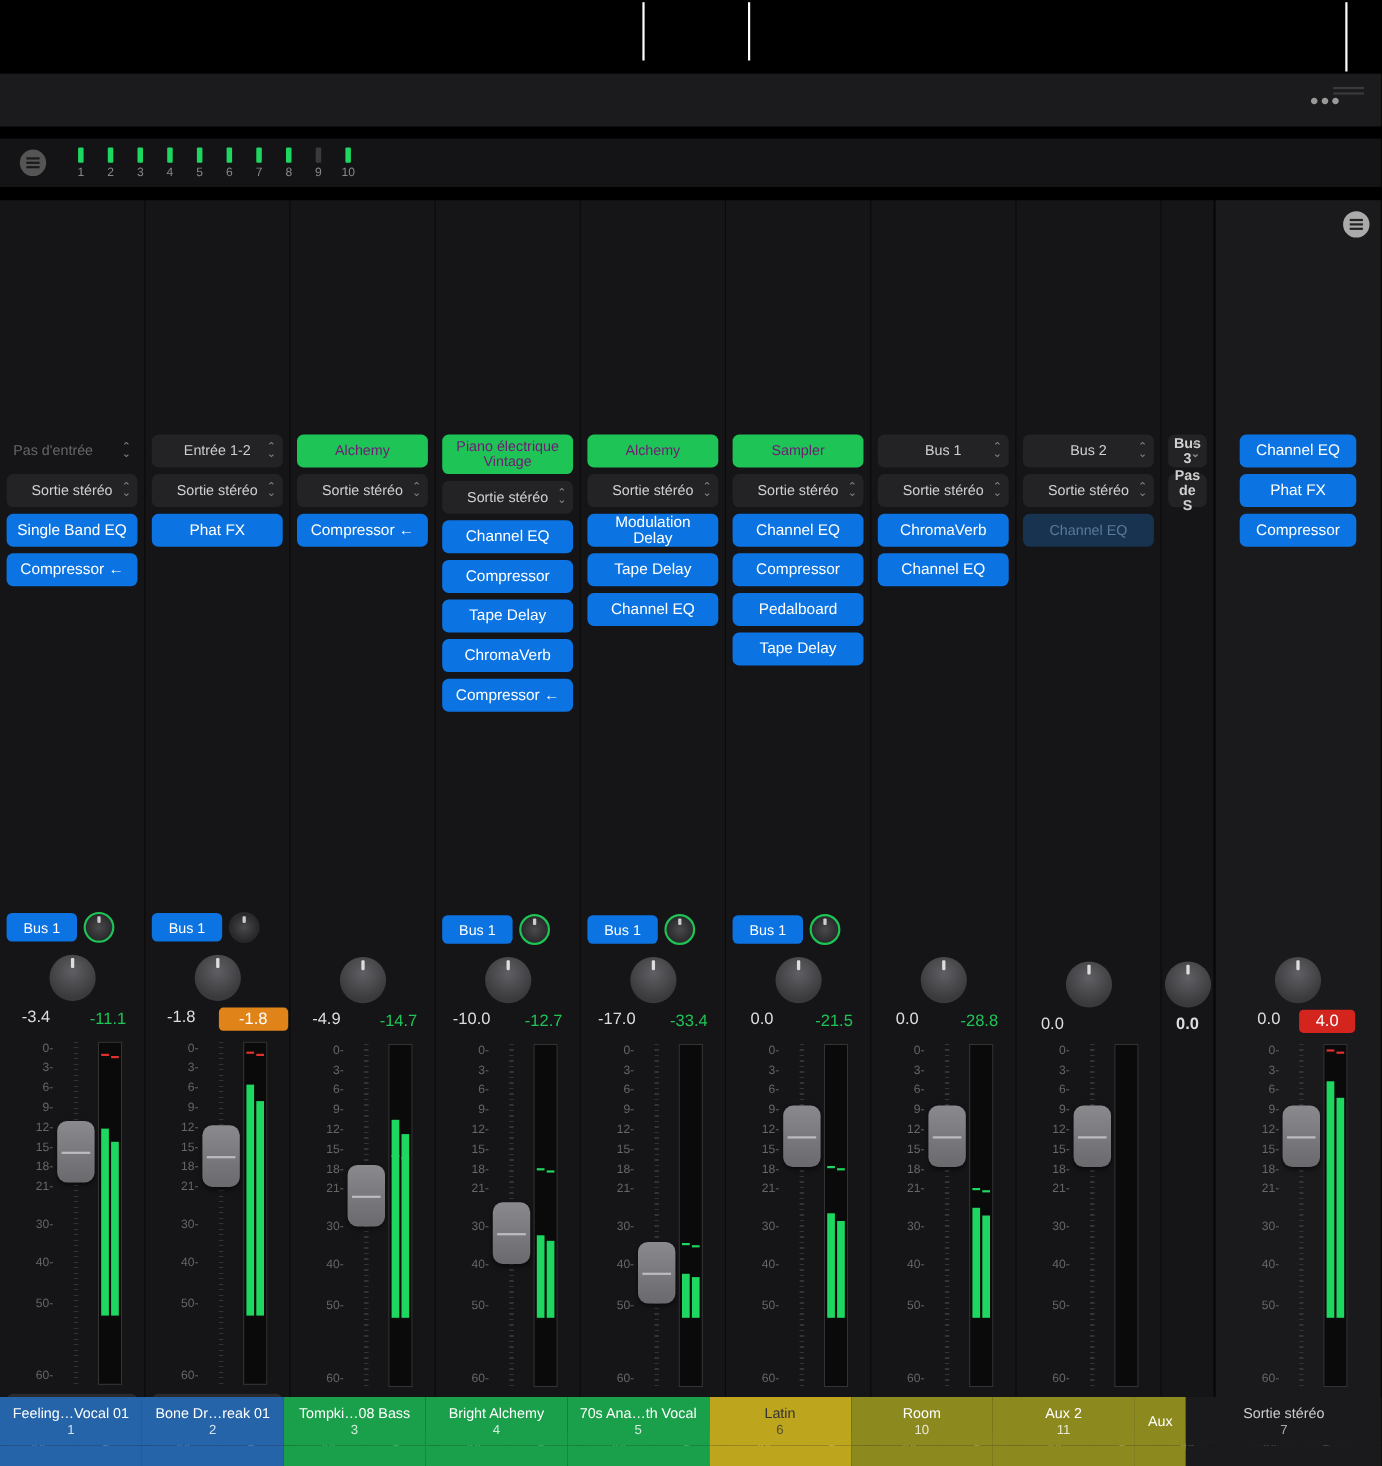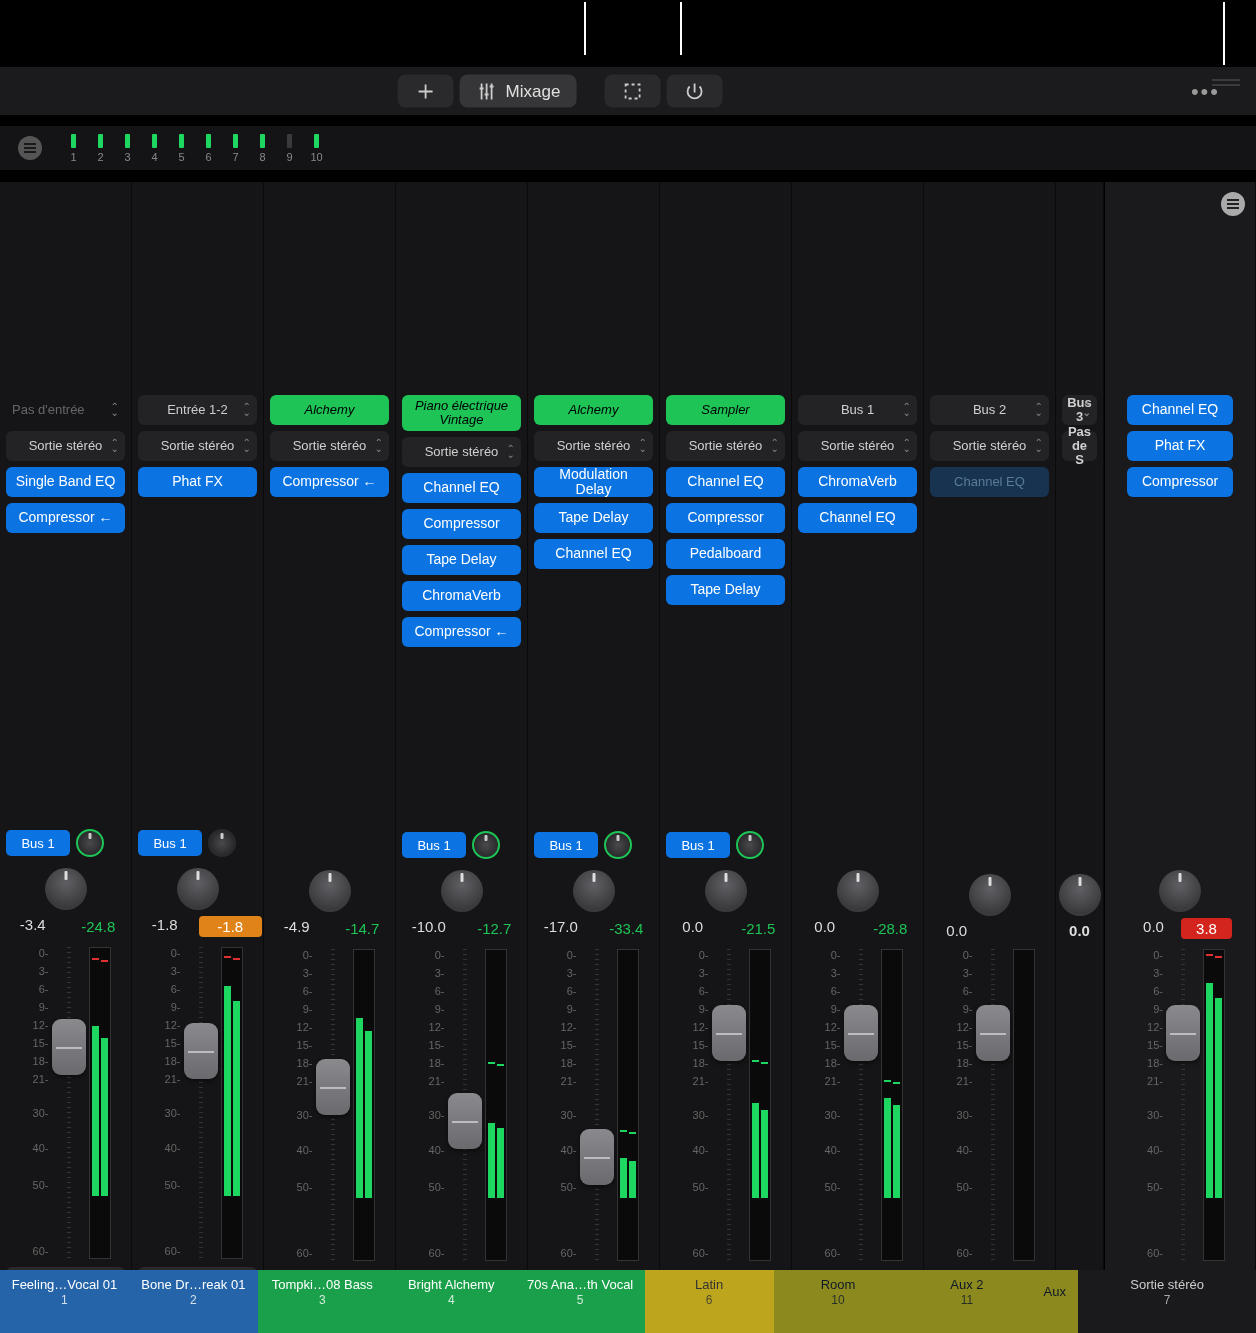--- a/index.html
+++ b/index.html
@@ -108,21 +108,21 @@
   font-size: 13px;
   color: #d0d0d0;
   display: flex; align-items: center; justify-content: center;
   position: relative;
   padding: 0 6px;
   text-align: center;
   line-height: 1.1;
 }
 .slot.tall { height: 36px; }
 .slot .chev { position: absolute; right: 6px; font-size: 10px; color: #888; line-height: 0.6; }
-.slot.green { background: #1ec456; color: #000000; font-style: italic; }
+.slot.green { background: #1ec456; color: #701a75; }
 .slot.blue { background: #0b74e2; color: #fff; font-size: 14px; }
 .slot.blue-dim { background: #17334f; color: #5a7a9a; }
 .slot.trans { background: transparent; color: #666; justify-content: space-between; }
 .slot.outselect { justify-content: center; font-size: 13px; }
 
 .send-row {
   display: flex; align-items: center; gap: 6px;
   margin: 3px 0;
 }
 .send-chip {
@@ -226,21 +226,21 @@
 }
 .foot-label {
   width: 132px;
   color: #fff; font-size: 13px; text-align: center;
   display: flex; flex-direction: column; justify-content: center;
   line-height: 1.2;
 }
 .foot-label.blue { background: #2564a8; }
 .foot-label.green { background: #1aa04a; }
 .foot-label.yellow { background: #bda51e; color: #333; }
-.foot-label.olive { background: #8c8a1e; color: #0f172a; }
+.foot-label.olive { background: #8c8a1e; color: #ffffff; }
 .foot-label.dark { background: #1a1a1c; color: #ccc; width: 182px; }
 .foot-label .num { font-size: 12px; opacity: 0.8; }
 
 .callout-line {
   position: absolute; background: #fff; width: 1.5px;
 }
 .master-circle {
   position: absolute; top: 10px; right: 10px;
   width: 24px; height: 24px; background: #aaa; border-radius: 50%;
   display: flex; align-items: center; justify-content: center;
@@ -254,44 +254,20 @@
 .edge-seg { width: 132px; }
 </style>
 </head>
 <body>
 
 <div class="callout-line" style="left:584px; top:2px; height:53px;"></div>
 <div class="callout-line" style="left:680px; top:2px; height:53px;"></div>
 <div class="callout-line" style="left:1223px; top:2px; height:63px;"></div>
 
 <div class="topbar">
-  <div class="topbar-center">
-    <div class="toolbutton dark">
-      <svg class="ico">
-          <path d="M11 4v14M4 11h14"></path>
-        </svg>
-    </div>
-    <div class="toolbutton pill">
-      <svg class="ico">
-          <path d="M6 3v16M11 3v16M16 3v16M4 8h4M9 14h4M14 6h4"></path>
-        </svg>
-      <span>Mixage</span>
-    </div>
-    <div style="width:16px;"></div>
-    <div class="toolbutton dark">
-      <svg class="ico">
-          <rect x="4" y="4" width="14" height="14" stroke-dasharray="3 3"></rect>
-        </svg>
-    </div>
-    <div class="toolbutton dark">
-      <svg class="ico">
-          <path d="M11 3v9M6 6a7 7 0 1 0 10 0"></path>
-        </svg>
-    </div>
-  </div>
   <div class="more-dots">•••</div>
   <div class="handle-lines">
       <span></span>
       <span></span>
     </div>
 </div>
 
 <div class="overview-row">
   <div class="circle-icon">
       <span></span>
@@ -353,21 +329,21 @@
     <div style="flex:1;"></div>
     <div class="ch-inner">
           <div class="send-row">
       <div class="send-chip">Bus 1</div>
       <div class="send-knob "></div>
     </div>
         </div>
     <div class="pan-knob"></div>
     <div class="val-row">
       <div class="val-left">-3.4</div>
-      <div class="val-right ">-24.8</div>
+      <div class="val-right ">-11.1</div>
     </div>
     <div class="fader-box">
     <div class="scale-col">
             <div class="tick" style="top:0px">0-</div>
             <div class="tick" style="top:18px">3-</div>
             <div class="tick" style="top:36px">6-</div>
             <div class="tick" style="top:54px">9-</div>
             <div class="tick" style="top:72px">12-</div>
             <div class="tick" style="top:90px">15-</div>
             <div class="tick" style="top:108px">18-</div>
@@ -772,21 +748,21 @@
     <div class="spacer-top"></div>
     <div class="ch-inner" id="master-fx" style="padding:0 22px;">
         <div class="slot blue">Channel EQ</div>
         <div class="slot blue">Phat FX</div>
         <div class="slot blue">Compressor</div>
       </div>
     <div style="flex:1;"></div>
     <div class="pan-knob"></div>
     <div class="val-row" style="padding:0 22px;">
       <div class="val-left">0.0</div>
-      <div class="val-right red">3.8</div>
+      <div class="val-right red">4.0</div>
     </div>
     <div class="fader-box" id="master-fader" style="padding:0 22px;">
     <div class="scale-col">
           <div class="tick" style="top:0px">0-</div>
           <div class="tick" style="top:18px">3-</div>
           <div class="tick" style="top:36px">6-</div>
           <div class="tick" style="top:54px">9-</div>
           <div class="tick" style="top:72px">12-</div>
           <div class="tick" style="top:90px">15-</div>
           <div class="tick" style="top:108px">18-</div>

